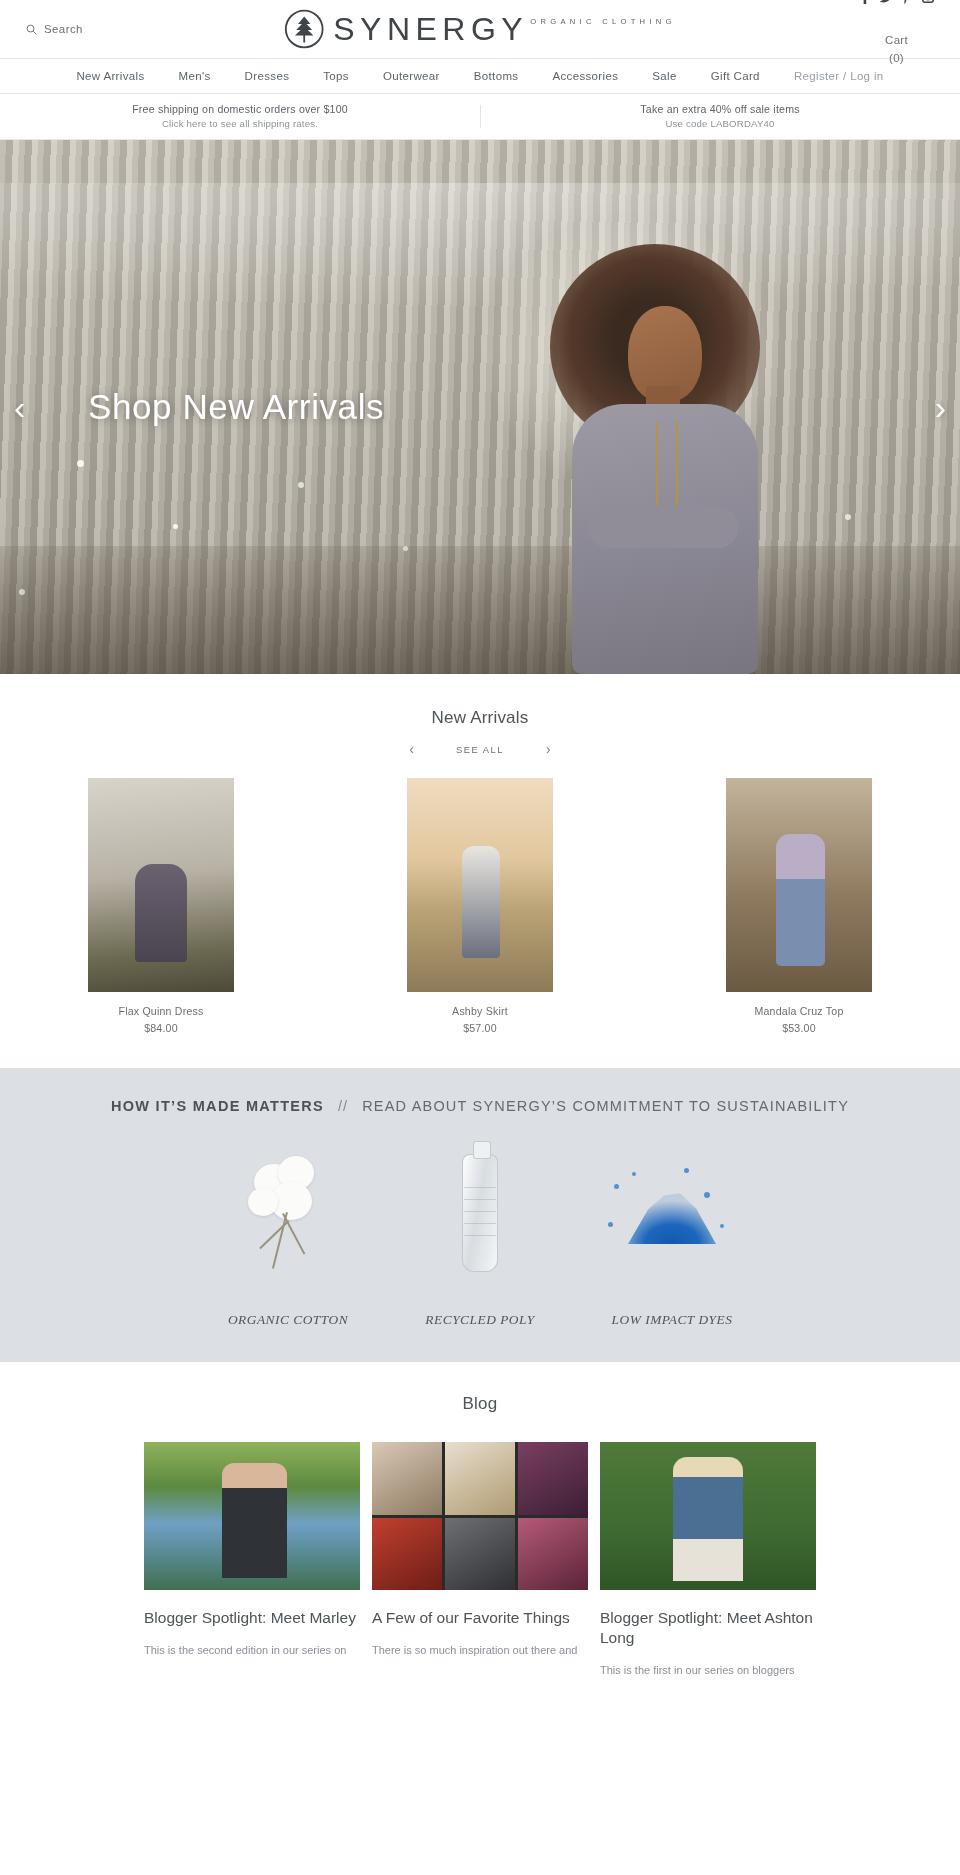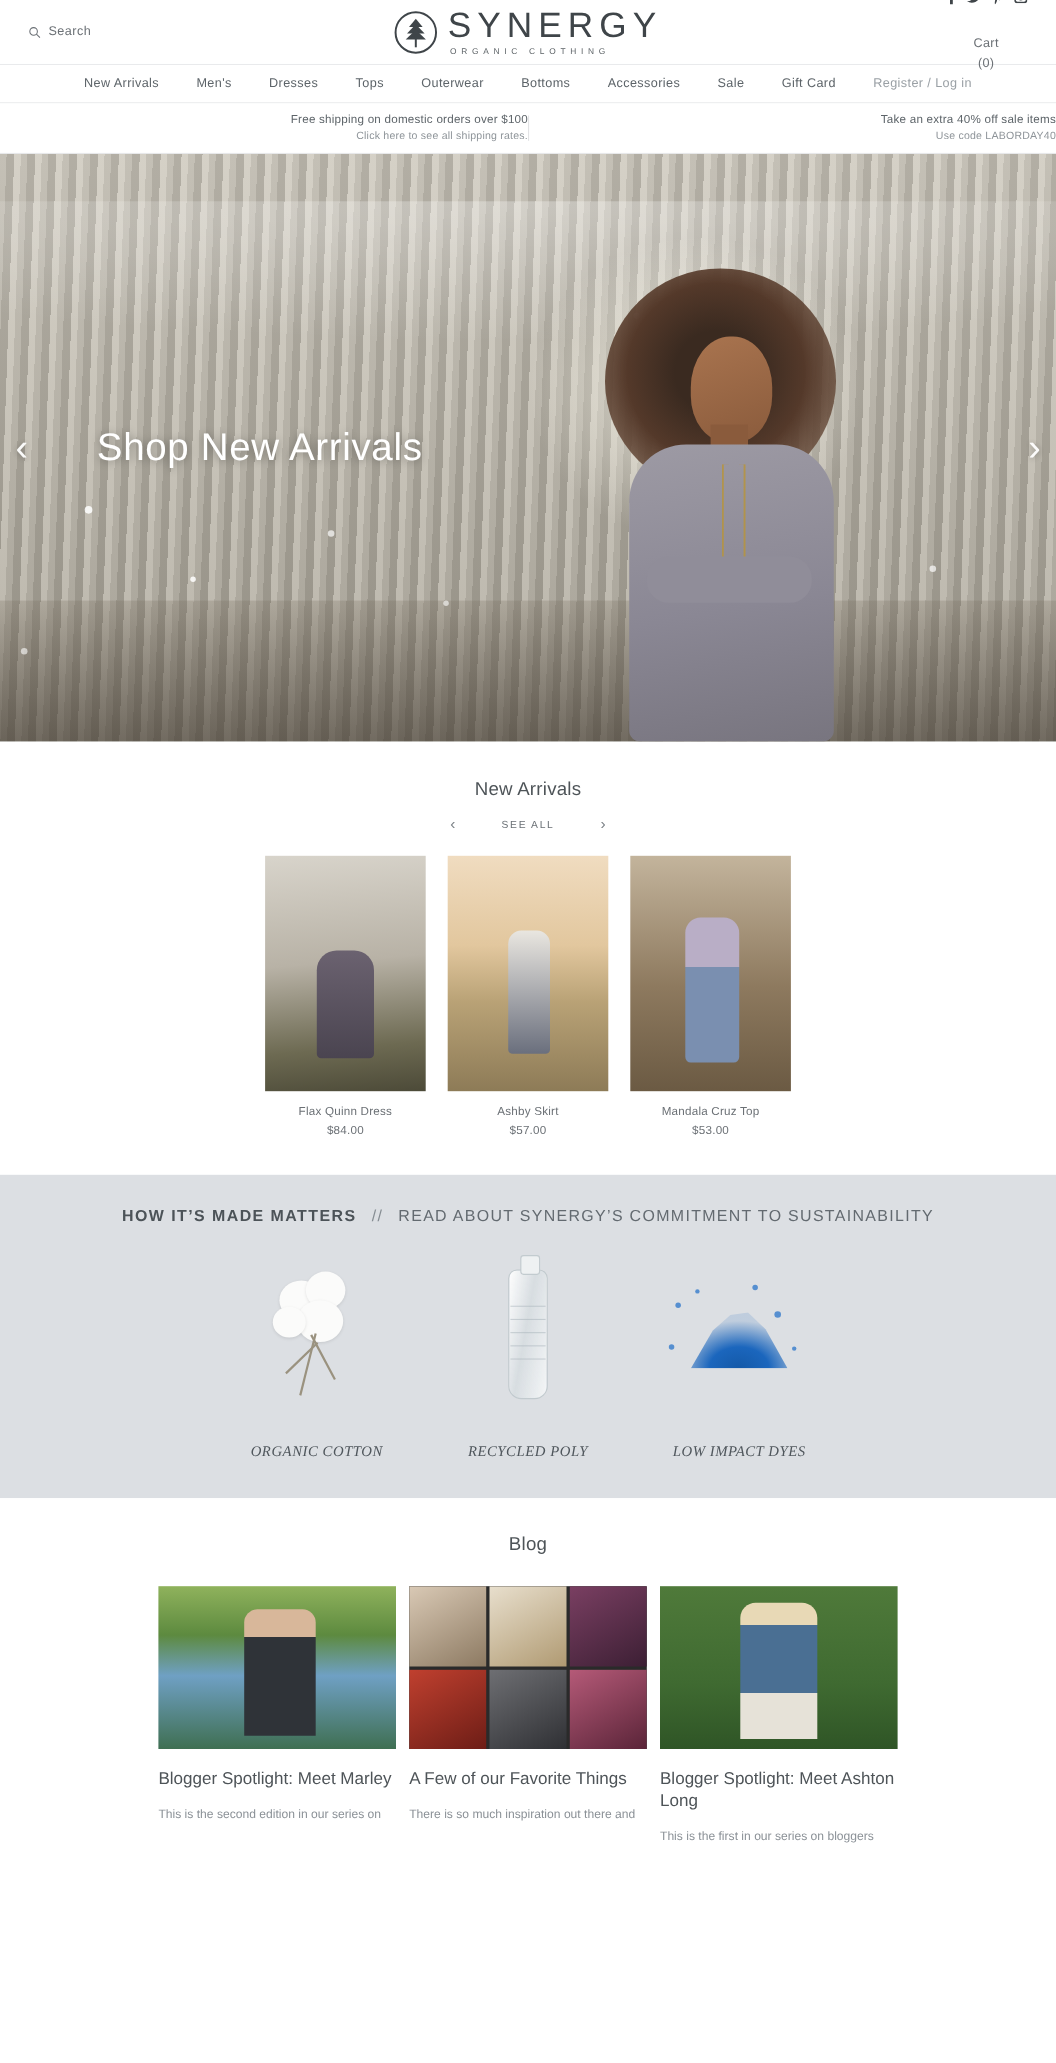--- a/index.html
+++ b/index.html
@@ -35,21 +35,21 @@
   .logo-wrap {
     position: absolute;
     left: 50%;
     top: 50%;
     transform: translate(-50%, -50%);
     display: flex;
     align-items: center;
     gap: 9px;
   }
   .logo-mark { width: 40px; height: 40px; display:block; }
-  .logo-text { display: flex; flex-direction: column; }
+  .logo-text { display: flex; }
   .logo-name {
     font-size: 32px;
     letter-spacing: 5.5px;
     color: #3f4549;
     line-height: 1;
     font-weight: 400;
   }
   .logo-sub {
     font-size: 7.6px;
     letter-spacing: 4.3px;
@@ -107,21 +107,21 @@
   
   .promo {
     height: 46px;
     display: flex;
     align-items: center;
     border-bottom: 1px solid #e7e8ea;
     background: #fff;
   }
   .promo-col {
     flex: 1;
-    text-align: right;
+    text-align: center;
     line-height: 1.55;
     position: relative;
   }
   .promo-col + .promo-col::before {
     content: "";
     position: absolute;
     left: 0;
     top: 4px;
     bottom: 4px;
     width: 1px;
@@ -227,21 +227,21 @@
   }
   .carousel-ctrl {
     display:flex; align-items:center; justify-content:center;
     gap: 42px; margin-top: 14px; margin-bottom: 22px;
   }
   .carousel-ctrl .arrow { font-size: 14px; color:#7d8388; cursor:pointer; line-height:1; }
   .carousel-ctrl .seeall {
     font-size: 9.4px; letter-spacing: 1.5px; color:#6b7176; cursor:pointer;
   }
   .products {
-    display:flex; justify-content:center; gap: 20px; padding: 0 88px 34px; border-radius: 15px;
+    display:flex; justify-content:space-between; gap: 20px; padding: 0 88px 34px; border-radius: 15px;
   }
   .product { width: 146px; cursor:pointer; }
   .product-img { width: 146px; height: 214px; background:#cdc9c2; position:relative; overflow:hidden; }
   .product-name {
     margin-top: 13px; text-align:center; font-size: 10.6px; color:#6b7075; letter-spacing:.2px;
   }
   .product-price {
     margin-top: 5px; text-align:center; font-size: 10.6px; color:#6b7075; letter-spacing:.2px;
   }
   

